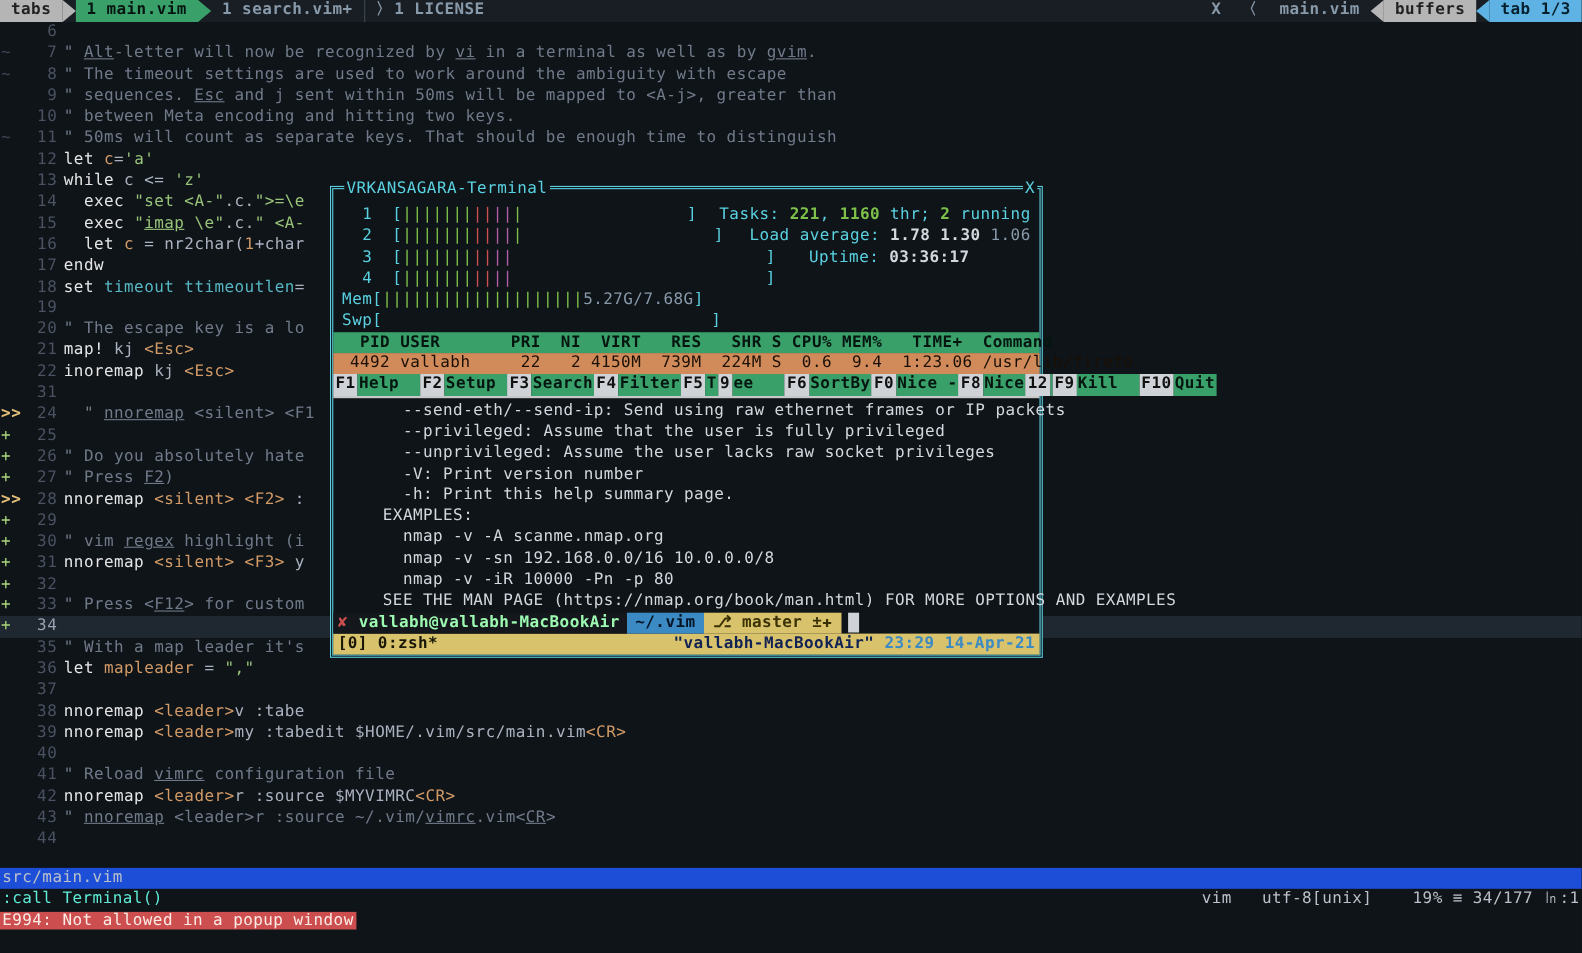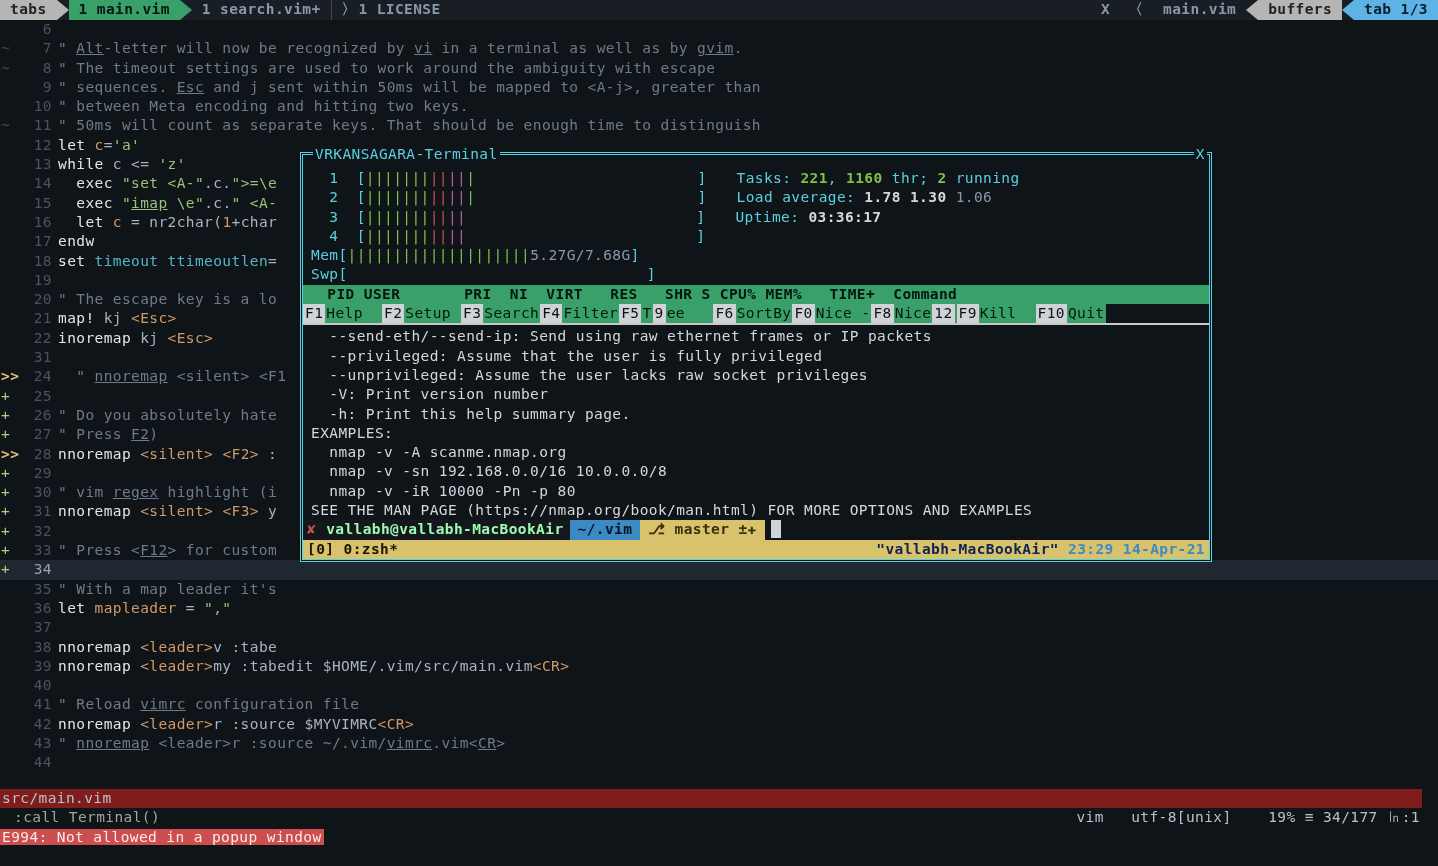--- a/index.html
+++ b/index.html
@@ -52,22 +52,22 @@
   .sign-gt    { color: #e5c07b; font-weight: bold; }
   .c-comment  { color: #707a89; }
   .c-keyword  { color: #e5e5e5; }
   .c-string   { color: #98c379; }
   .c-ident    { color: #d19a66; }
   .c-cyan     { color: #56b6c2; }
   .c-under    { text-decoration: underline; }
 
   .popup {
     position: absolute;
-    left: 300px; top: 152px;
-    width: 912px;
+    left: 300px; top: 169px;
+    width: 648px;
     border: 3px double #5ad1e0;
     background: #0f1419;
     padding: 0;
   }
   .popup-title {
     position: absolute; top: -10px; left: 10px;
     background: #0f1419; color: #5ad1e0; padding: 0 2px;
     letter-spacing: 0.4px;
   }
   .popup-close {
@@ -79,42 +79,42 @@
   .h-cyan { color: #5ad1e0; }
   .h-green { color: #7dc14a; }
   .h-gray { color: #8899aa; }
   .h-white { color: #d3d7de; }
   .h-bold { font-weight: bold; }
   .cpu-bars { color: #7dc14a; }
   .cpu-bars .r { color: #cc4e4e; }
   .cpu-bars .m { color: #b05fa8; }
   .proc-head { background: #3aa06a; color: #051510; display:flex; height:19.3px; white-space: pre; font-weight:bold; padding-left:6px; }
   .proc-row  { background: #d18b5a; color: #1a0f05; display:flex; height:19.3px; white-space: pre; padding-left:6px; }
-  .fkeys { display:flex; height:19.3px; white-space: pre; }
+  .fkeys { display:flex; height:19.3px; white-space: pre; font-weight: bold; }
   .fk-key { background: #cfd3d8; color: #111; padding:0 2px; }
   .fk-lbl { background: #3aa06a; color: #051510; padding:0 1px; }
   .fk-sel { background: #cfd3d8; color:#111; padding:0 2px; }
-  .nmap { padding: 0 8px; color:#d3d7de; }
+  .nmap { padding: 0 8px; color:#d3d7de;margin-left:37px; }
   .nmap-row { height:19.3px; white-space:pre; }
   .prompt { display:flex; height:19.3px; }
   .p-x { color:#cc4e4e; padding:0 4px; background:#14181d;}
   .p-user { background:#14181d; color:#9dfab1; padding:0 6px; font-weight:bold;}
   .p-path { background:#3b8ac4; color:#051525; padding:0 8px; font-weight:bold; }
   .p-branch { background:#d8c26b; color:#3a3105; padding:0 8px; font-weight:bold;}
   .p-cursor { background:#cfd3d8; width:10px; height:18px; display:inline-block;}
   .tmux { background:#d8c26b; color:#1a1605; height:19.3px; display:flex; padding:0 4px; font-weight:bold;}
   .tmux-right { color:#3b8ac4; margin-left:auto; }
 
   .statusline {
-    position: absolute; left:0; bottom: 58px; right:16px;
-    height: 19.3px; background:#7f1d1d; color:#bac0c9;
+    position: absolute; left:0; bottom: 58px; right:0;
+    height: 19.3px; background:#1d4ed8; color:#bac0c9;
     display:flex; padding:0 2px;
   }
   .statusline .sr { margin-left:auto; white-space:pre; }
-  .cmdline { position:absolute; left:0; bottom:39px; right:0; height:19.3px; color:#a3a3a3; padding-left:14px;}
+  .cmdline { position:absolute; left:0; bottom:39px; right:0; height:19.3px; color:#5eead4; padding-left:2px;}
   .err-wrap { position:absolute; left:0; bottom:19px;}
   .err-wrap span { background:#cc4e4e; color:#fbebe6; padding:0 2px;}
 </style>
 </head>
 <body>
 
 <div class="tabline">
   <div class="left">
     <div class="seg seg-tabs">tabs</div>
     <div class="arrow-r-gray"></div>
@@ -188,20 +188,21 @@
         <div class="htop-row"><span class="h-cyan">  4  [</span><span class="cpu-bars">|||||||<span class="r">||</span><span class="m">||</span></span><span style="display:inline-block;width:230px"></span><span class="h-cyan">]</span><span style="display:inline-block;width:30px"></span></div>
       </div>
     <div class="htop-row">
       <span class="h-cyan">Mem</span><span class="h-cyan">[</span><span class="cpu-bars">||||||||||||||||||||</span><span class="h-gray">5.27G/7.68G</span><span class="h-cyan">]</span>
     </div>
     <div class="htop-row">
       <span class="h-cyan">Swp</span><span class="h-cyan">[ </span><span style="width:290px;display:inline-block"></span><span class="h-cyan">]</span>
     </div>
   </div>
   <div class="proc-head">  PID USER       PRI  NI  VIRT   RES   SHR S CPU% MEM%   TIME+  Command</div>
+  <div class="proc-row"> 4492 vallabh     22   2 4150M  739M  224M S  0.6  9.4  1:23.06 /usr/lib/firefo</div>
   <div class="fkeys" id="fkeys"><span class="fk-key">F1</span><span class="fk-lbl">Help  </span><span class="fk-key">F2</span><span class="fk-lbl">Setup </span><span class="fk-key">F3</span><span class="fk-lbl">Search</span><span class="fk-key">F4</span><span class="fk-lbl">Filter</span><span class="fk-key">F5</span><span class="fk-lbl">T</span><span class="fk-sel">9</span><span class="fk-lbl">ee   </span><span class="fk-key">F6</span><span class="fk-lbl">SortBy</span><span class="fk-key">F0</span><span class="fk-lbl">Nice -</span><span class="fk-key">F8</span><span class="fk-lbl">Nice</span><span class="fk-sel">12</span><span class="fk-lbl"></span><span class="fk-key">F9</span><span class="fk-lbl">Kill  </span><span class="fk-key">F10</span><span class="fk-lbl">Quit</span></div>
   <div style="height:4px;border-top:2px solid #c8c8c8;margin-top:0"></div>
   <div class="nmap" id="nmap">
       <div class="nmap-row">  --send-eth/--send-ip: Send using raw ethernet frames or IP packets</div>
       <div class="nmap-row">  --privileged: Assume that the user is fully privileged</div>
       <div class="nmap-row">  --unprivileged: Assume the user lacks raw socket privileges</div>
       <div class="nmap-row">  -V: Print version number</div>
       <div class="nmap-row">  -h: Print this help summary page.</div>
       <div class="nmap-row">EXAMPLES:</div>
       <div class="nmap-row">  nmap -v -A scanme.nmap.org</div>

